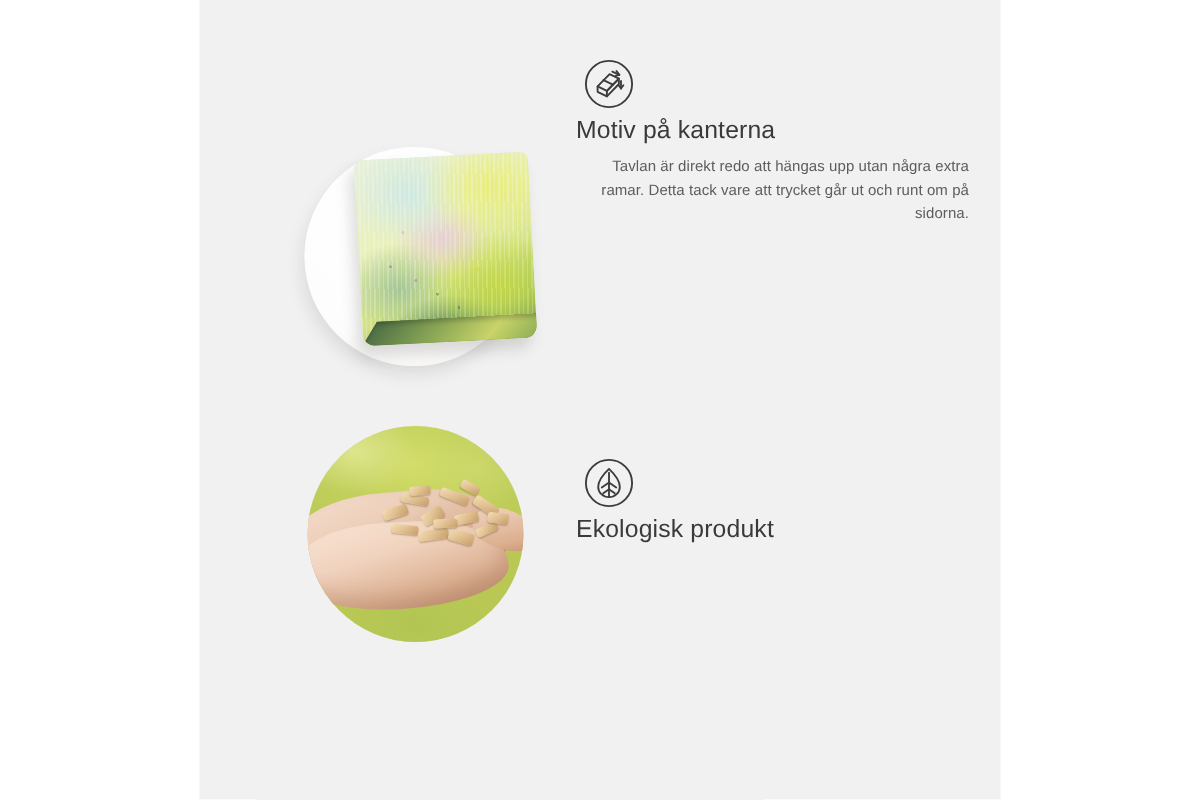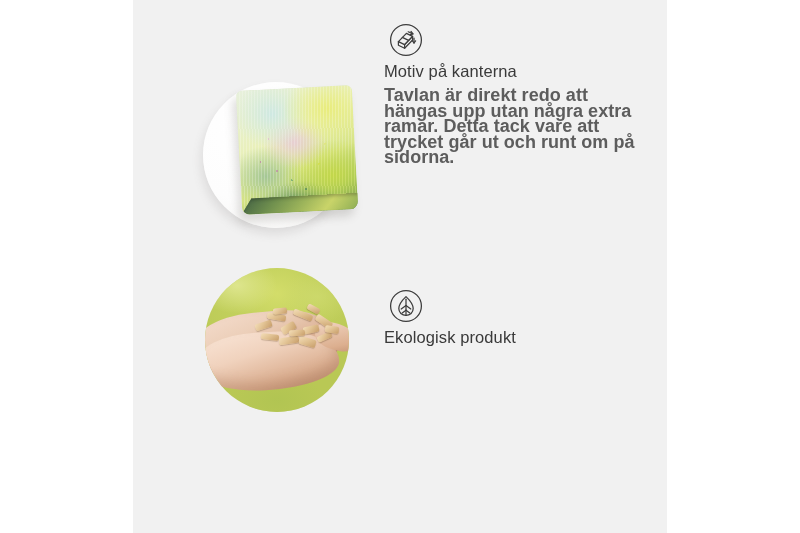--- a/index.html
+++ b/index.html
@@ -30,20 +30,21 @@
     width: 534px;
     height: 533px;
     background: #f1f1f1;
     overflow: hidden;
   }
 
   
   .feature {
     position: absolute;
     display: block;
+    margin-top: 16px;
   }
   .feature.top    { left: 0px;  top: 0px;  width: 534px; height: 266px; }
   .feature.bottom { left: 0px;  top: 266px; width: 433px; height: 267px; }
 
   
   .visual {
     position: absolute;
     width: 152px;
     height: 152px;
   }
@@ -224,25 +225,26 @@
     font-family: "Liberation Sans", sans-serif;
     font-size: 16.5px;
     font-weight: 400;
     line-height: 1.15;
     color: #3a3a3a;
     letter-spacing: 0.1px;
   }
   .feature-desc {
     margin: 0;
     font-family: "Liberation Sans", sans-serif;
-    font-size: 18px;
-    font-weight: 700;
+    font-size: 10px;
+    font-weight: 400;
     line-height: 15.6px;
     color: #5d5d5d;
     letter-spacing: 0.05px;
+    text-align: right;
   }
 </style>
 </head>
 <body>
 
 <div class="page">
   <div class="panel">
 
     <div class="feature top">
 

